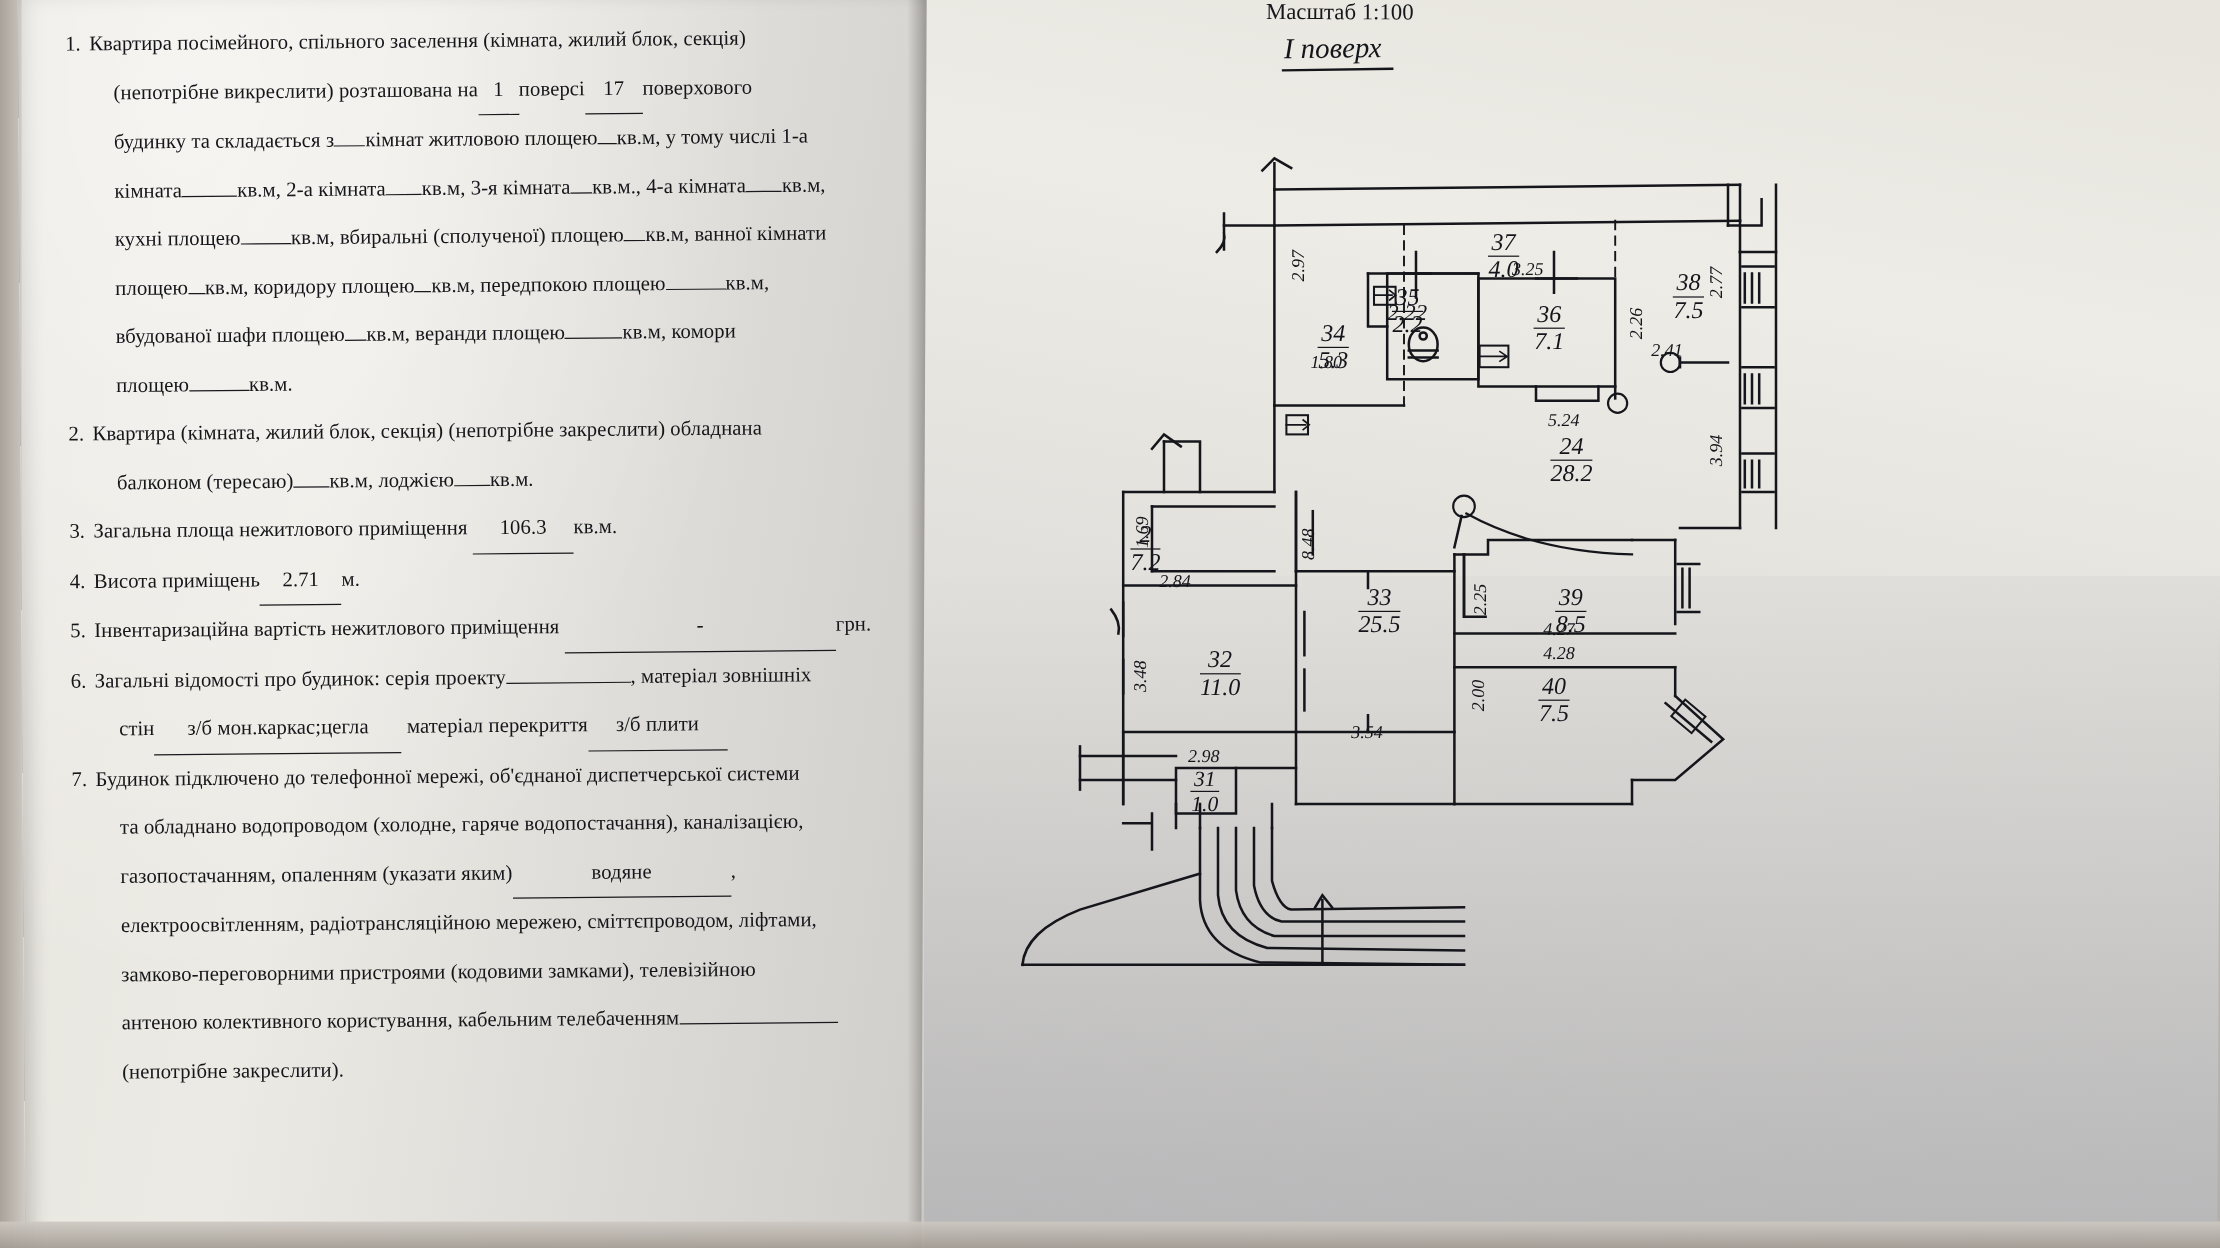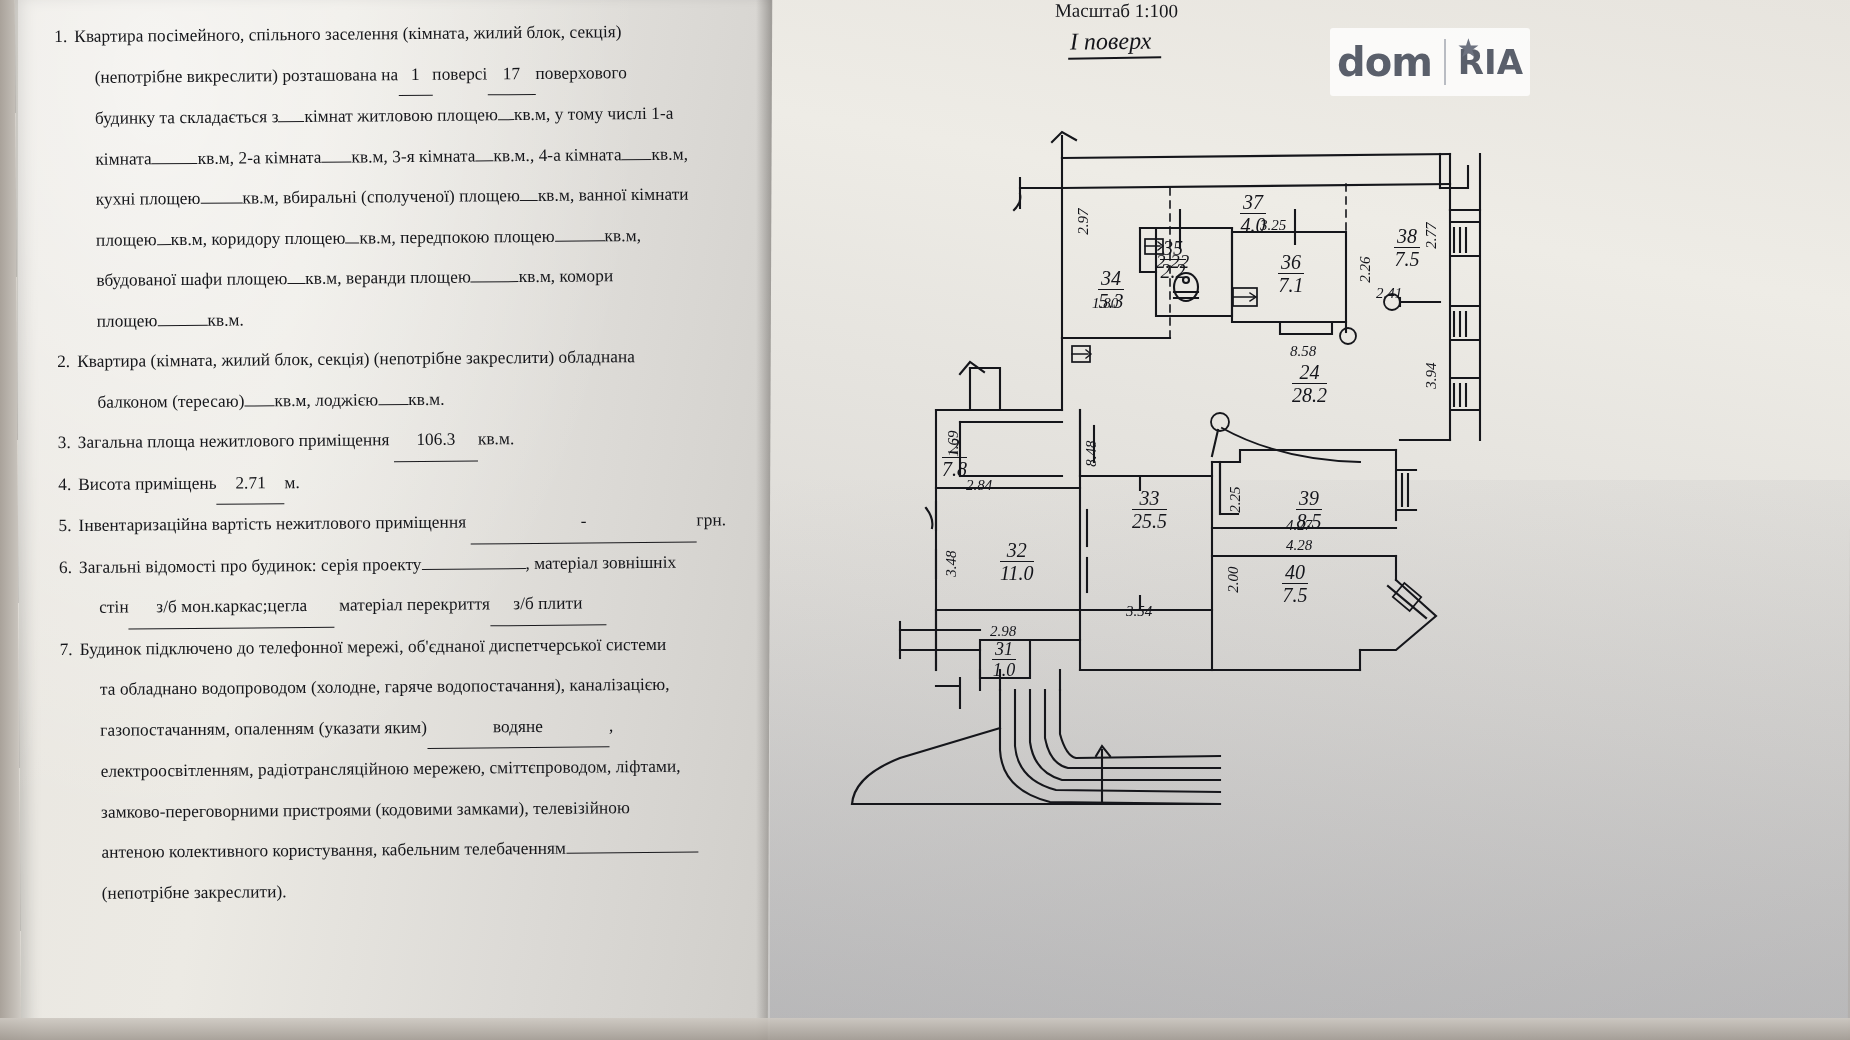--- a/index.html
+++ b/index.html
@@ -360,21 +360,21 @@
 
       <rect x="232" y="236" width="18" height="16" stroke-width="1.7"></rect>
       <path d="M232 244 L248 244 M246 240 L251 244 L246 248" stroke-width="1.4"></path>
     </g>
   </svg>
 
   <div style="position:absolute;left:840px;top:110px;width:720px;height:720px;">
 
     <div class="lbl room" style="left:102px;top:326px;">
       <span class="n">2</span>
-      <span class="a">7.8</span>
+      <span class="a">7.2</span>
     </div>
     <div class="lbl room" style="left:452px;top:252px;">
       <span class="n">24</span>
       <span class="a">28.2</span>
     </div>
     <div class="lbl room" style="left:152px;top:530px;font-size:18px;">
       <span class="n">31</span>
       <span class="a">1.0</span>
     </div>
     <div class="lbl room" style="left:160px;top:430px;">
@@ -411,39 +411,31 @@
     </div>
     <div class="lbl room" style="left:442px;top:452px;">
       <span class="n">40</span>
       <span class="a">7.5</span>
     </div>
 
     <div class="lbl dim rot90" style="left:230px;top:104px;">2.97</div>
     <div class="lbl dim" style="left:252px;top:186px;">1.80</div>
     <div class="lbl dim" style="left:420px;top:108px;">3.25</div>
     <div class="lbl dim rot90" style="left:512px;top:152px;">2.26</div>
-    <div class="lbl dim" style="left:450px;top:234px;">8.58</div>
+    <div class="lbl dim" style="left:450px;top:234px;">5.24</div>
     <div class="lbl dim rot90" style="left:578px;top:118px;">2.77</div>
     <div class="lbl dim" style="left:536px;top:176px;">2.41</div>
     <div class="lbl dim rot90" style="left:578px;top:258px;">3.94</div>
     <div class="lbl dim rot90" style="left:238px;top:336px;">8.48</div>
     <div class="lbl dim rot90" style="left:100px;top:326px;">1.69</div>
     <div class="lbl dim" style="left:126px;top:368px;">2.84</div>
     <div class="lbl dim rot90" style="left:98px;top:446px;">3.48</div>
     <div class="lbl dim" style="left:150px;top:514px;">2.98</div>
     <div class="lbl dim" style="left:286px;top:494px;">3.54</div>
     <div class="lbl dim rot90" style="left:382px;top:382px;">2.25</div>
     <div class="lbl dim rot90" style="left:380px;top:462px;">2.00</div>
     <div class="lbl dim" style="left:446px;top:408px;">4.27</div>
     <div class="lbl dim" style="left:446px;top:428px;">4.28</div>
     <div class="lbl dim" style="left:316px;top:142px;font-size:19px;">2.22</div>
   </div>
 
-  <div class="wm">
-    <span class="dom">dom</span>
-    <span class="sep"></span>
-    <span class="ria">
-      <span class="star">★</span>
-      <span>RIA</span>
-    </span>
-  </div>
 
 </div>
 
 </body></html>

